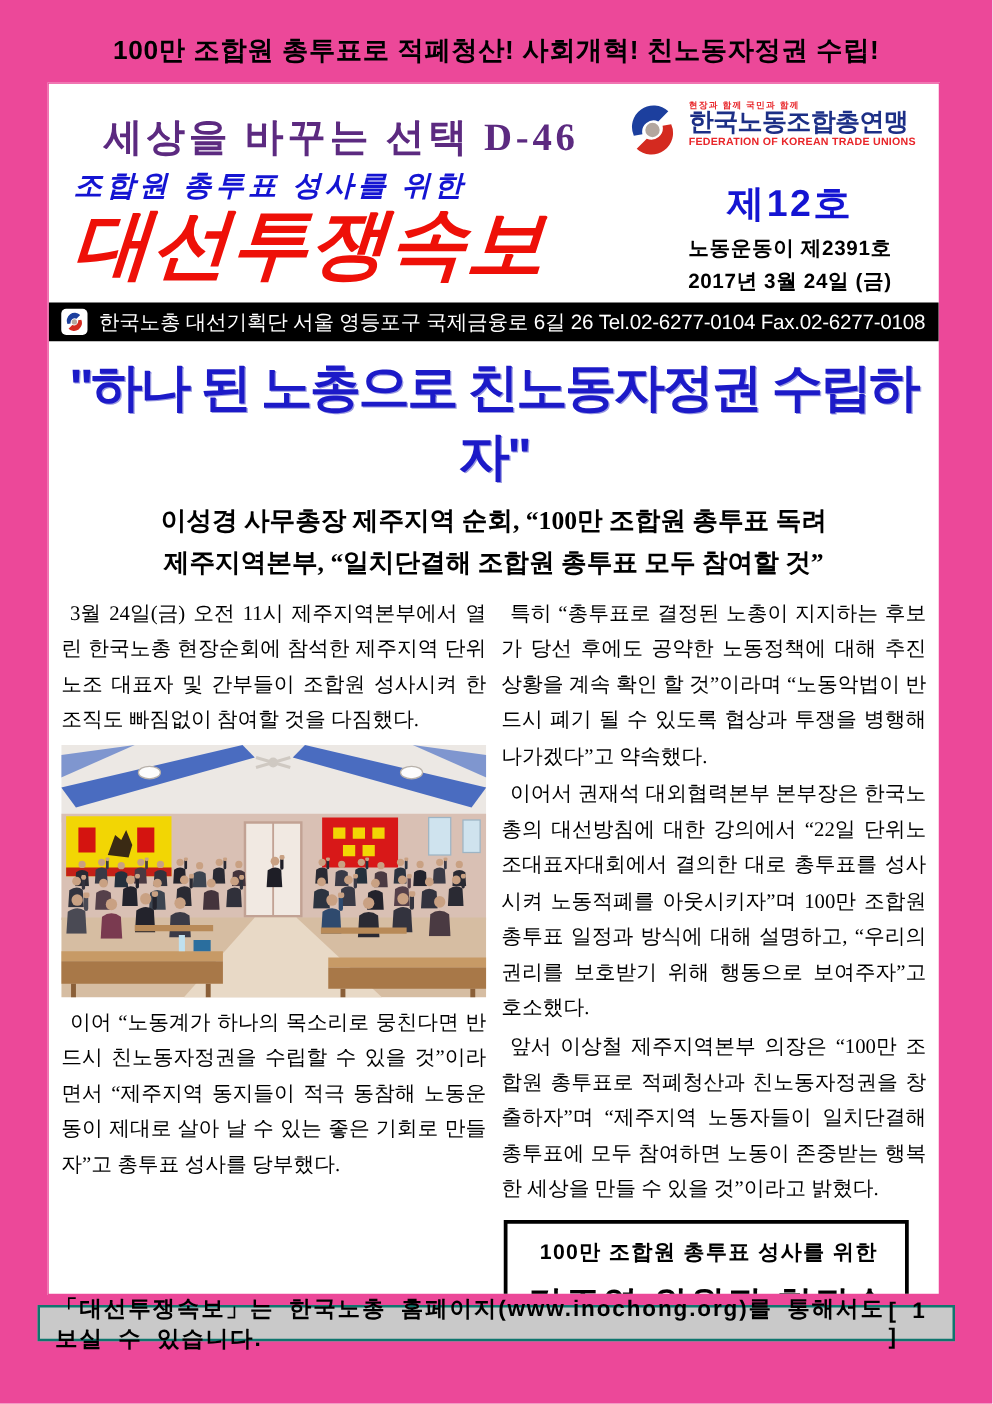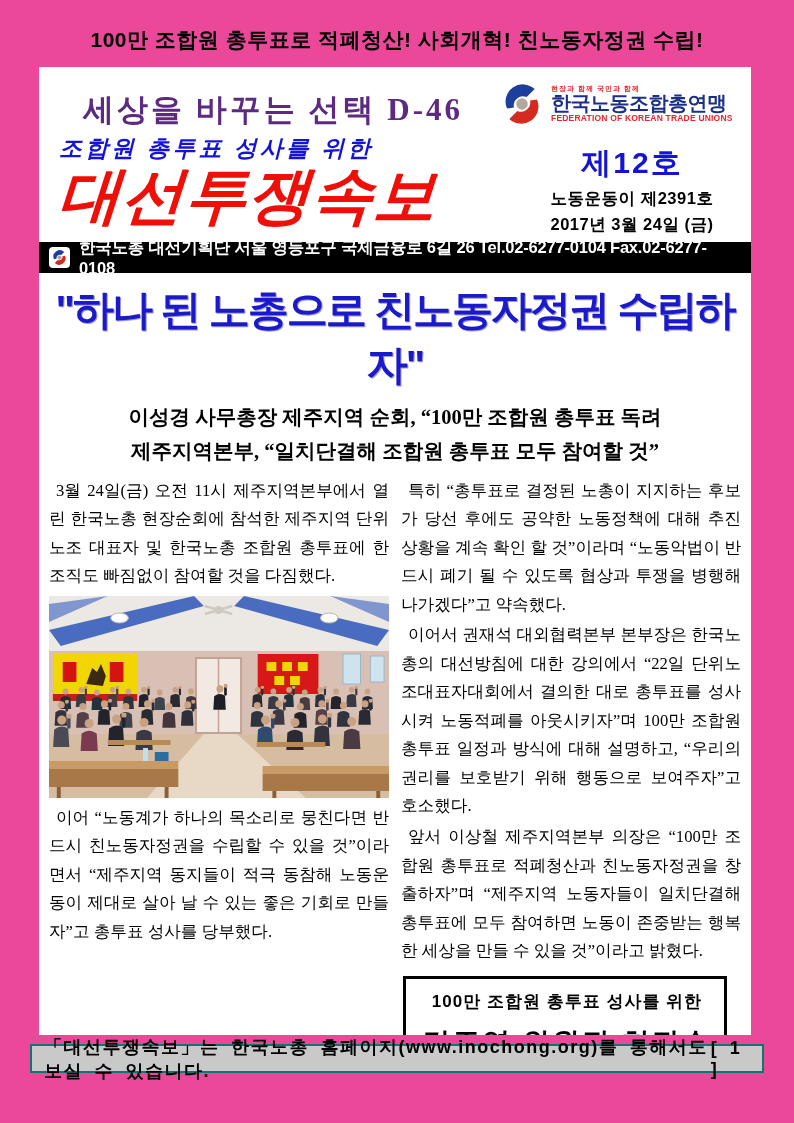--- a/index.html
+++ b/index.html
@@ -5,39 +5,39 @@
   html,body{margin:0;padding:0;background:#fff;}
   .page{position:relative;width:794px;height:1123px;background:#ec4899;overflow:hidden;
         font-family:"Liberation Serif", serif;color:#000;}
   .top-slogan{position:absolute;top:26px;left:0;width:100%;text-align:center;
         font-family:"Liberation Sans", sans-serif;font-weight:900;font-size:21px;letter-spacing:.5px;}
   .main-box{position:absolute;left:38px;top:66px;width:714px;height:970px;border:1px solid #ec4899;
         box-sizing:border-box;overflow:hidden;background:#fff;}
   
   .header-row{display:flex;justify-content:space-between;align-items:flex-start;padding:14px 14px 0 44px;}
   .tagline{font-family:"Liberation Serif", serif;font-weight:700;font-size:31px;color:#5c2a80;letter-spacing:3px;padding-top:8px;}
-  .logo-block{display:flex;align-items:center;gap:6px;width:238px;}
+  .logo-block{display:flex;gap:6px;width:238px;}
   .logo-swoosh{flex:0 0 46px;height:46px;}
   .logo-texts{display:flex;flex-direction:column;line-height:1.05;}
   .logo-mini{font-family:"Liberation Sans", sans-serif;font-size:7px;color:#e8262a;font-weight:700;letter-spacing:1px;}
   .logo-kr{font-family:"Liberation Sans", sans-serif;font-size:20px;font-weight:900;color:#1c2f86;letter-spacing:-.5px;}
   .logo-en{font-family:"Liberation Sans", sans-serif;font-size:8.5px;font-weight:800;color:#e8262a;letter-spacing:.2px;}
   
   .masthead{display:flex;padding:2px 10px 6px 20px;}
   .mast-left{flex:1;}
   .mast-sub{font-family:"Liberation Sans", sans-serif;font-style:italic;font-weight:900;
         font-size:23px;color:#1414d2;letter-spacing:3px;}
   .mast-title{font-family:"Liberation Sans", sans-serif;font-style:italic;font-weight:900;
         font-size:62px;color:#ee1008;letter-spacing:1px;line-height:1.02;transform:skewX(-4deg);}
   .mast-right{width:218px;text-align:center;padding-top:10px;}
   .issue-no{font-family:"Liberation Sans", sans-serif;font-weight:900;font-size:30px;color:#1414d2;letter-spacing:2px;}
   .serial,.issue-date{font-family:"Liberation Sans", sans-serif;font-weight:800;font-size:16.5px;margin-top:4px;letter-spacing:.5px;}
   
   .address-bar{background:#000;color:#fff;height:31px;display:flex;align-items:center;gap:9px;
-        padding:0 10px;font-family:"Liberation Sans", sans-serif;font-weight:700;font-size:16.5px;letter-spacing:-.2px;}
+        padding:0 10px;font-family:"Liberation Sans", sans-serif;font-weight:400;font-size:16.5px;letter-spacing:-.2px;}
   .bar-logo{width:21px;height:21px;background:#fff;border-radius:4px;display:flex;align-items:center;justify-content:center;}
   .bar-logo svg{width:17px;height:17px;}
   
   .headline{text-align:center;color:#1c1ac8;font-family:"Liberation Sans", sans-serif;font-weight:900;
         font-size:41px;letter-spacing:-2px;margin-top:10px;text-shadow:1px 1px 0 #9a9ae0;}
   .subheads{ text-align:center;font-weight:700;font-size:20.5px;line-height:1.65;margin-top:8px;}
   
   .columns{display:flex;gap:12px;padding:8px 10px 0 10px;}
   .col{flex:1;font-size:16.6px;line-height:1.72;text-align:justify;}
   .col p{margin:0 0 2px 0;text-indent:7px;}
@@ -103,21 +103,21 @@
     <div class="headline">"하나 된 노총으로 친노동자정권 수립하자"</div>
 
     <div class="subheads">
       <div>이성경 사무총장 제주지역 순회, “100만 조합원 총투표 독려</div>
       <div>제주지역본부, “일치단결해 조합원 총투표 모두 참여할 것”</div>
     </div>
 
     <div class="columns">
 
       <div class="col">
-        <p>3월 24일(금) 오전 11시 제주지역본부에서 열린 한국노총 현장순회에 참석한 제주지역 단위노조 대표자 및 한국노총 조합원 총투표에 한 조직도 빠짐없이 참여할 것을 다짐했다.</p>
+        <p>3월 24일(금) 오전 11시 제주지역본부에서 열린 한국노총 현장순회에 참석한 제주지역 단위노조 대표자 및 간부들이 조합원 성사시켜 한 조직도 빠짐없이 참여할 것을 다짐했다.</p>
 
         <svg class="photo" viewBox="0 0 347 202" preserveAspectRatio="none" aria-hidden="true">
           <defs>
             <symbol id="p1" viewBox="0 0 20 30">
               <circle cx="10" cy="5" r="4.2" fill="#c9a183"></circle>
               <path d="M2 30 L3 14 Q10 9 17 14 L18 30 Z" fill="currentColor"></path>
             </symbol>
             <symbol id="p2" viewBox="0 0 20 30">
               <circle cx="10" cy="5.5" r="4.2" fill="#c9a183"></circle>
               <path d="M2 30 L3 14 Q10 9 16 13.5 L17 30 Z" fill="currentColor"></path>

